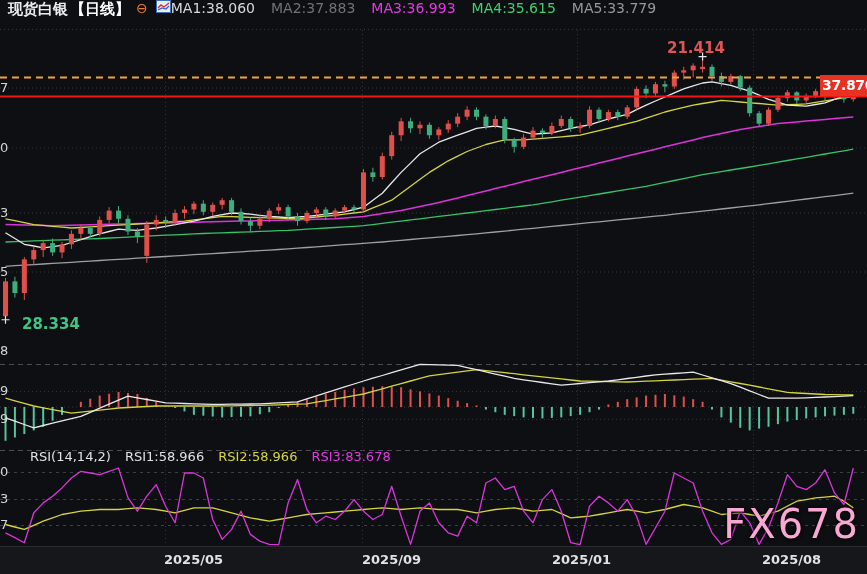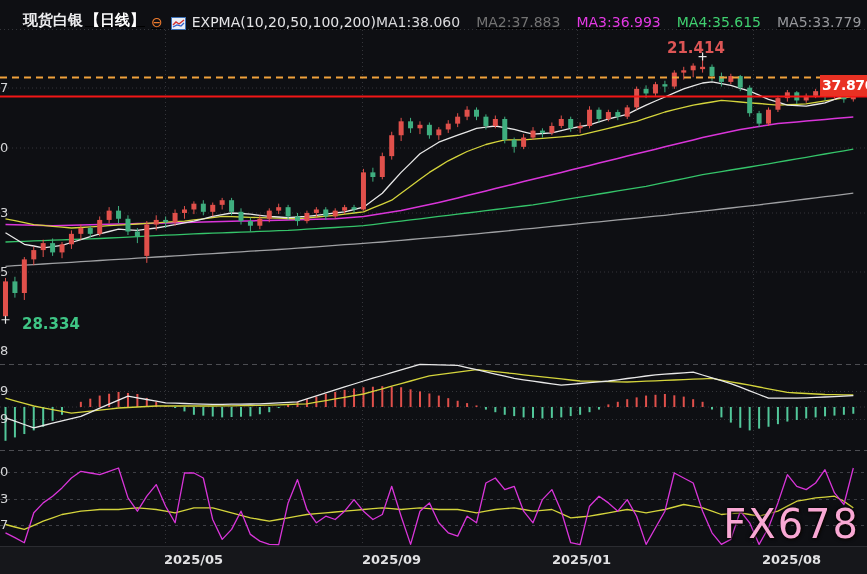--- a/index.html
+++ b/index.html
@@ -1,20 +1,20 @@
 <!DOCTYPE html>
 <html><head>
 <meta charset="utf-8">
 <style>
   html,body{margin:0;padding:0;background:#0e0f13;}
   #app{position:relative;width:867px;height:574px;background:#0e0f13;overflow:hidden;
        font-family:"DejaVu Sans","Liberation Sans",sans-serif;}
   
-  #header{position:absolute;top:0;left:0;right:0;height:30px;display:flex;align-items:flex-end;
-          padding-left:23px;z-index:5;text-decoration:underline;}
+  #header{position:absolute;top:0;left:0;right:0;height:30px;display:flex;align-items:flex-start;
+          padding-left:8px;z-index:5;}
   #header .t{font-size:15px;font-weight:bold;color:#ebebed;white-space:nowrap;}
   #header .p{font-size:15px;font-weight:bold;color:#ffffff;margin-left:2px;white-space:nowrap;}
   #header .minus{font-size:14px;color:#f07c2e;margin-left:6px;}
   #header .chart-ic{margin-left:8px;display:inline-flex;}
   #header .ind{font-size:14px;color:#e4e4e6;margin-left:6px;white-space:nowrap;}
   #header .ma{font-size:14px;white-space:nowrap;}
   #header .spacer{flex:1;}
   
   #chart-svg{position:absolute;left:0;top:0;z-index:1;}
   
@@ -45,21 +45,20 @@
     <span class="t">现货白银</span>
     <span class="p">【日线】</span>
     <span class="minus">⊖</span>
     <span class="chart-ic">
       <svg width="15" height="13" viewBox="0 0 15 13">
         <rect x="0.5" y="0.5" width="14" height="12" fill="#e8eef6" stroke="#3b6fb5"></rect>
         <polyline points="2,8 5,5 8,7 13,3" fill="none" stroke="#d03030" stroke-width="1.4"></polyline>
         <polyline points="2,10 6,8 10,9 13,6" fill="none" stroke="#2f5fd0" stroke-width="1.2"></polyline>
       </svg>
     </span>
-    <span class="ind">EXPMA(10,20,50,100,200)</span>
     <span class="ma" style="margin-left: 0; color: rgb(217, 217, 219);">MA1:38.060</span>
     <span class="ma" style="margin-left: 16px; color: #737373;">MA2:37.883</span>
     <span class="ma" style="margin-left: 16px; color: rgb(227, 57, 227);">MA3:36.993</span>
     <span class="ma" style="margin-left: 16px; color: rgb(63, 208, 111);">MA4:35.615</span>
     <span class="ma" style="margin-left: 16px; color: rgb(151, 152, 156);">MA5:33.779</span>
     <span class="spacer"></span>
 
   </div>
 
   <svg id="chart-svg" width="867" height="574">
@@ -385,15 +384,21 @@
       <div class="month" style="left: 362px; top: 552px;">2025/09</div>
       <div class="month" style="left: 552px; top: 552px;">2025/01</div>
       <div class="month" style="left: 762px; top: 552px;">2025/08</div>
     </div>
 
   <div id="hi-label" style="left:667px;top:39px">21.414</div>
   <div id="lo-label" style="left:22px;top:315px">28.334</div>
   <div id="price-tag">37.870</div>
 
 
+  <div id="rsi-row">
+    <span class="w">RSI(14,14,2)</span>
+    <span class="w">RSI1:58.966</span>
+    <span class="y">RSI2:58.966</span>
+    <span class="m">RSI3:83.678</span>
+  </div>
 
   <div id="watermark">FX678</div>
 </div>
 
 </body></html>

